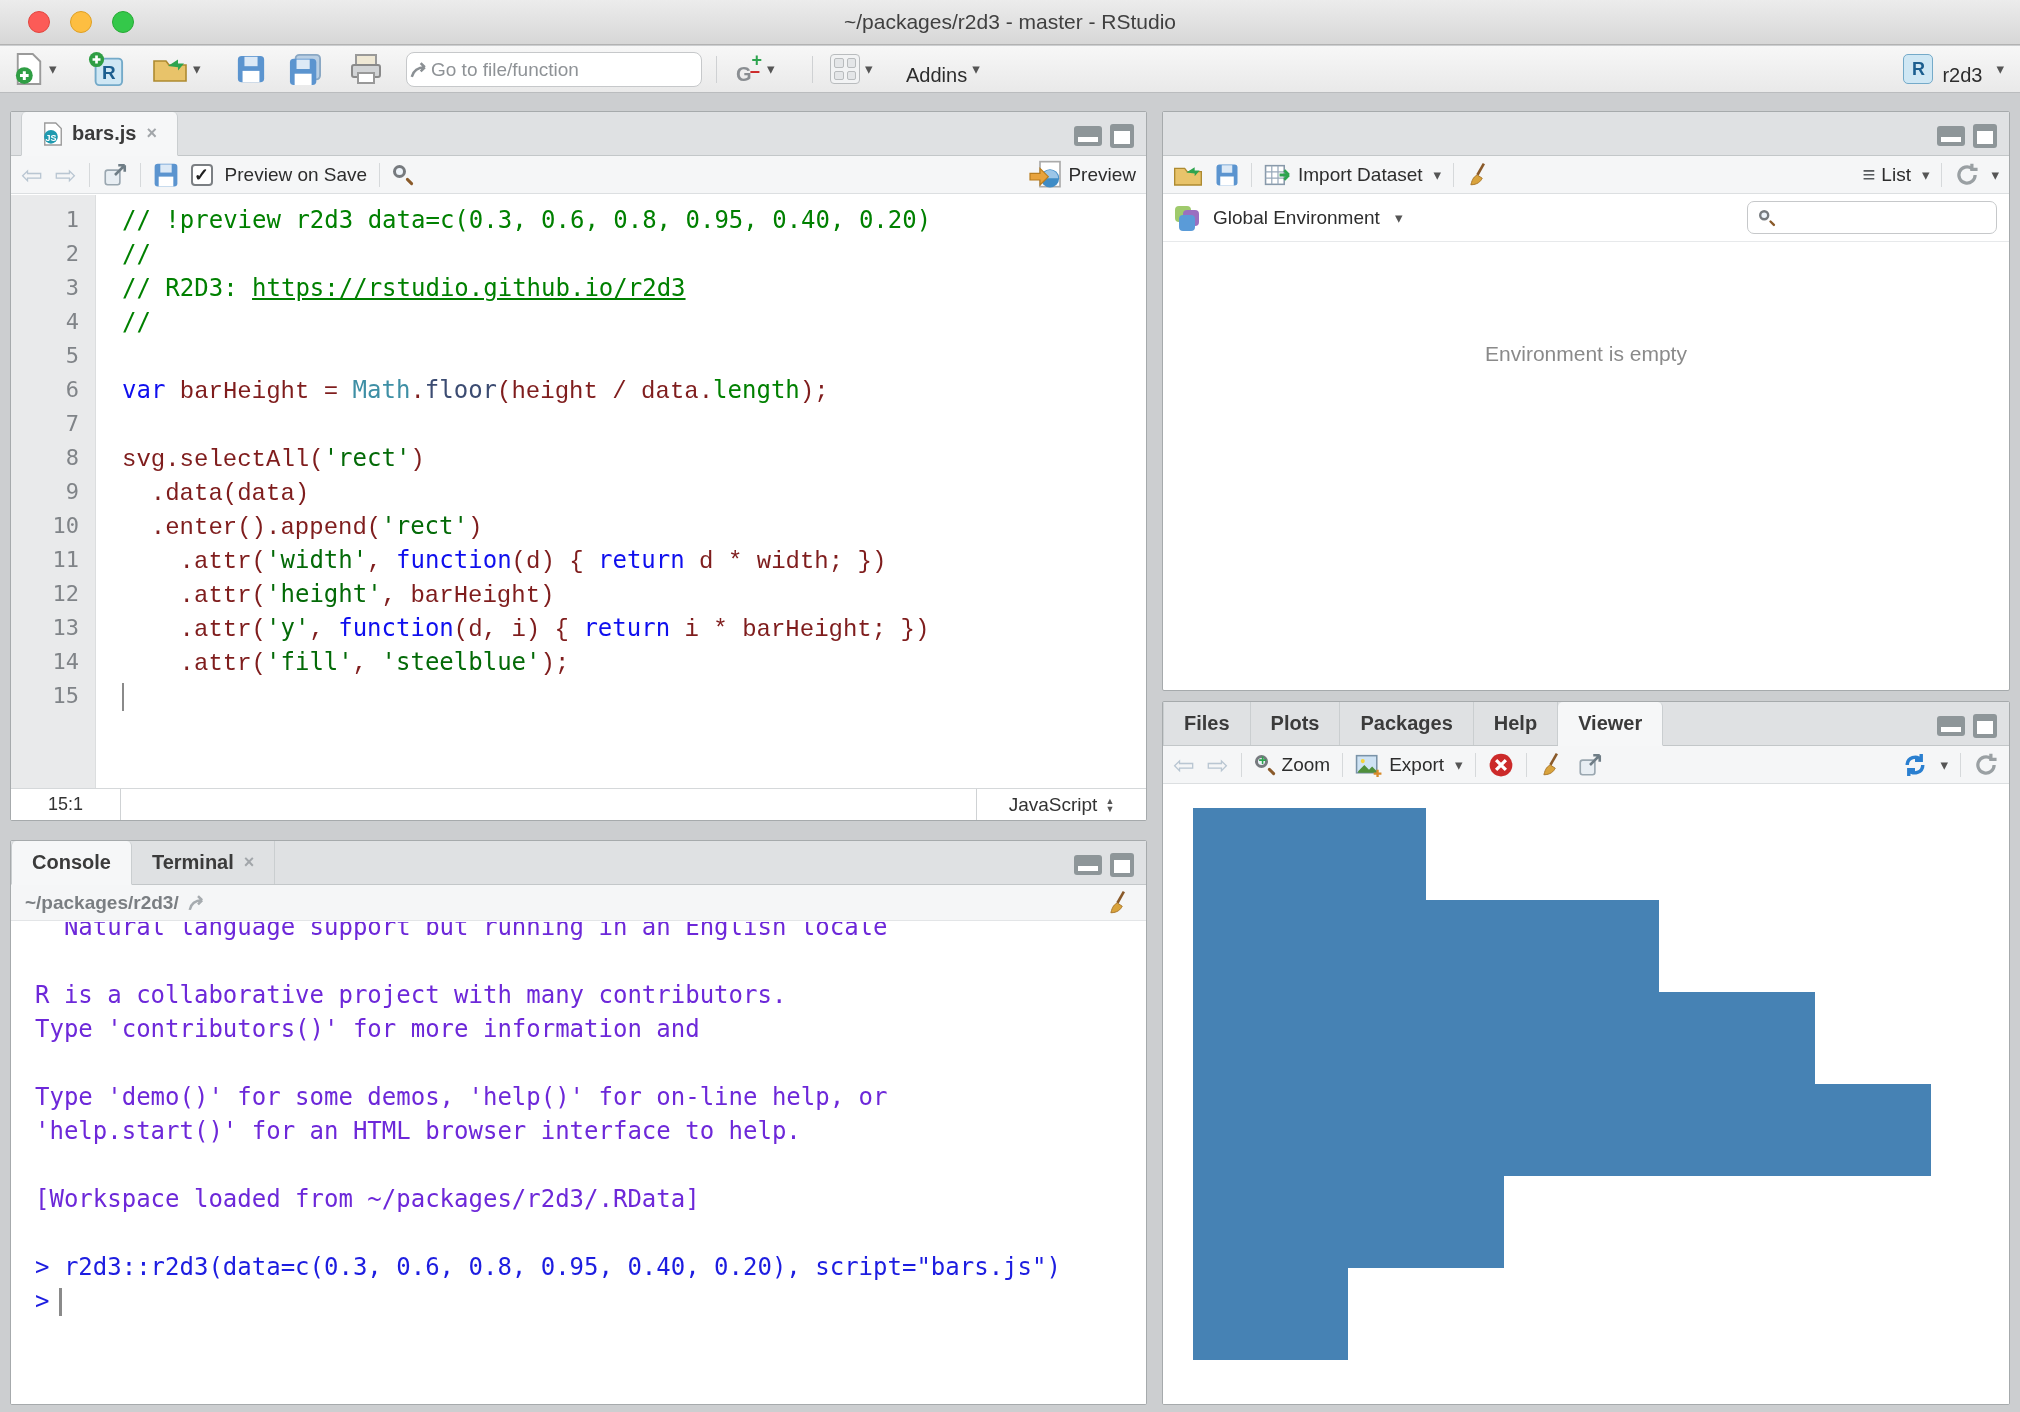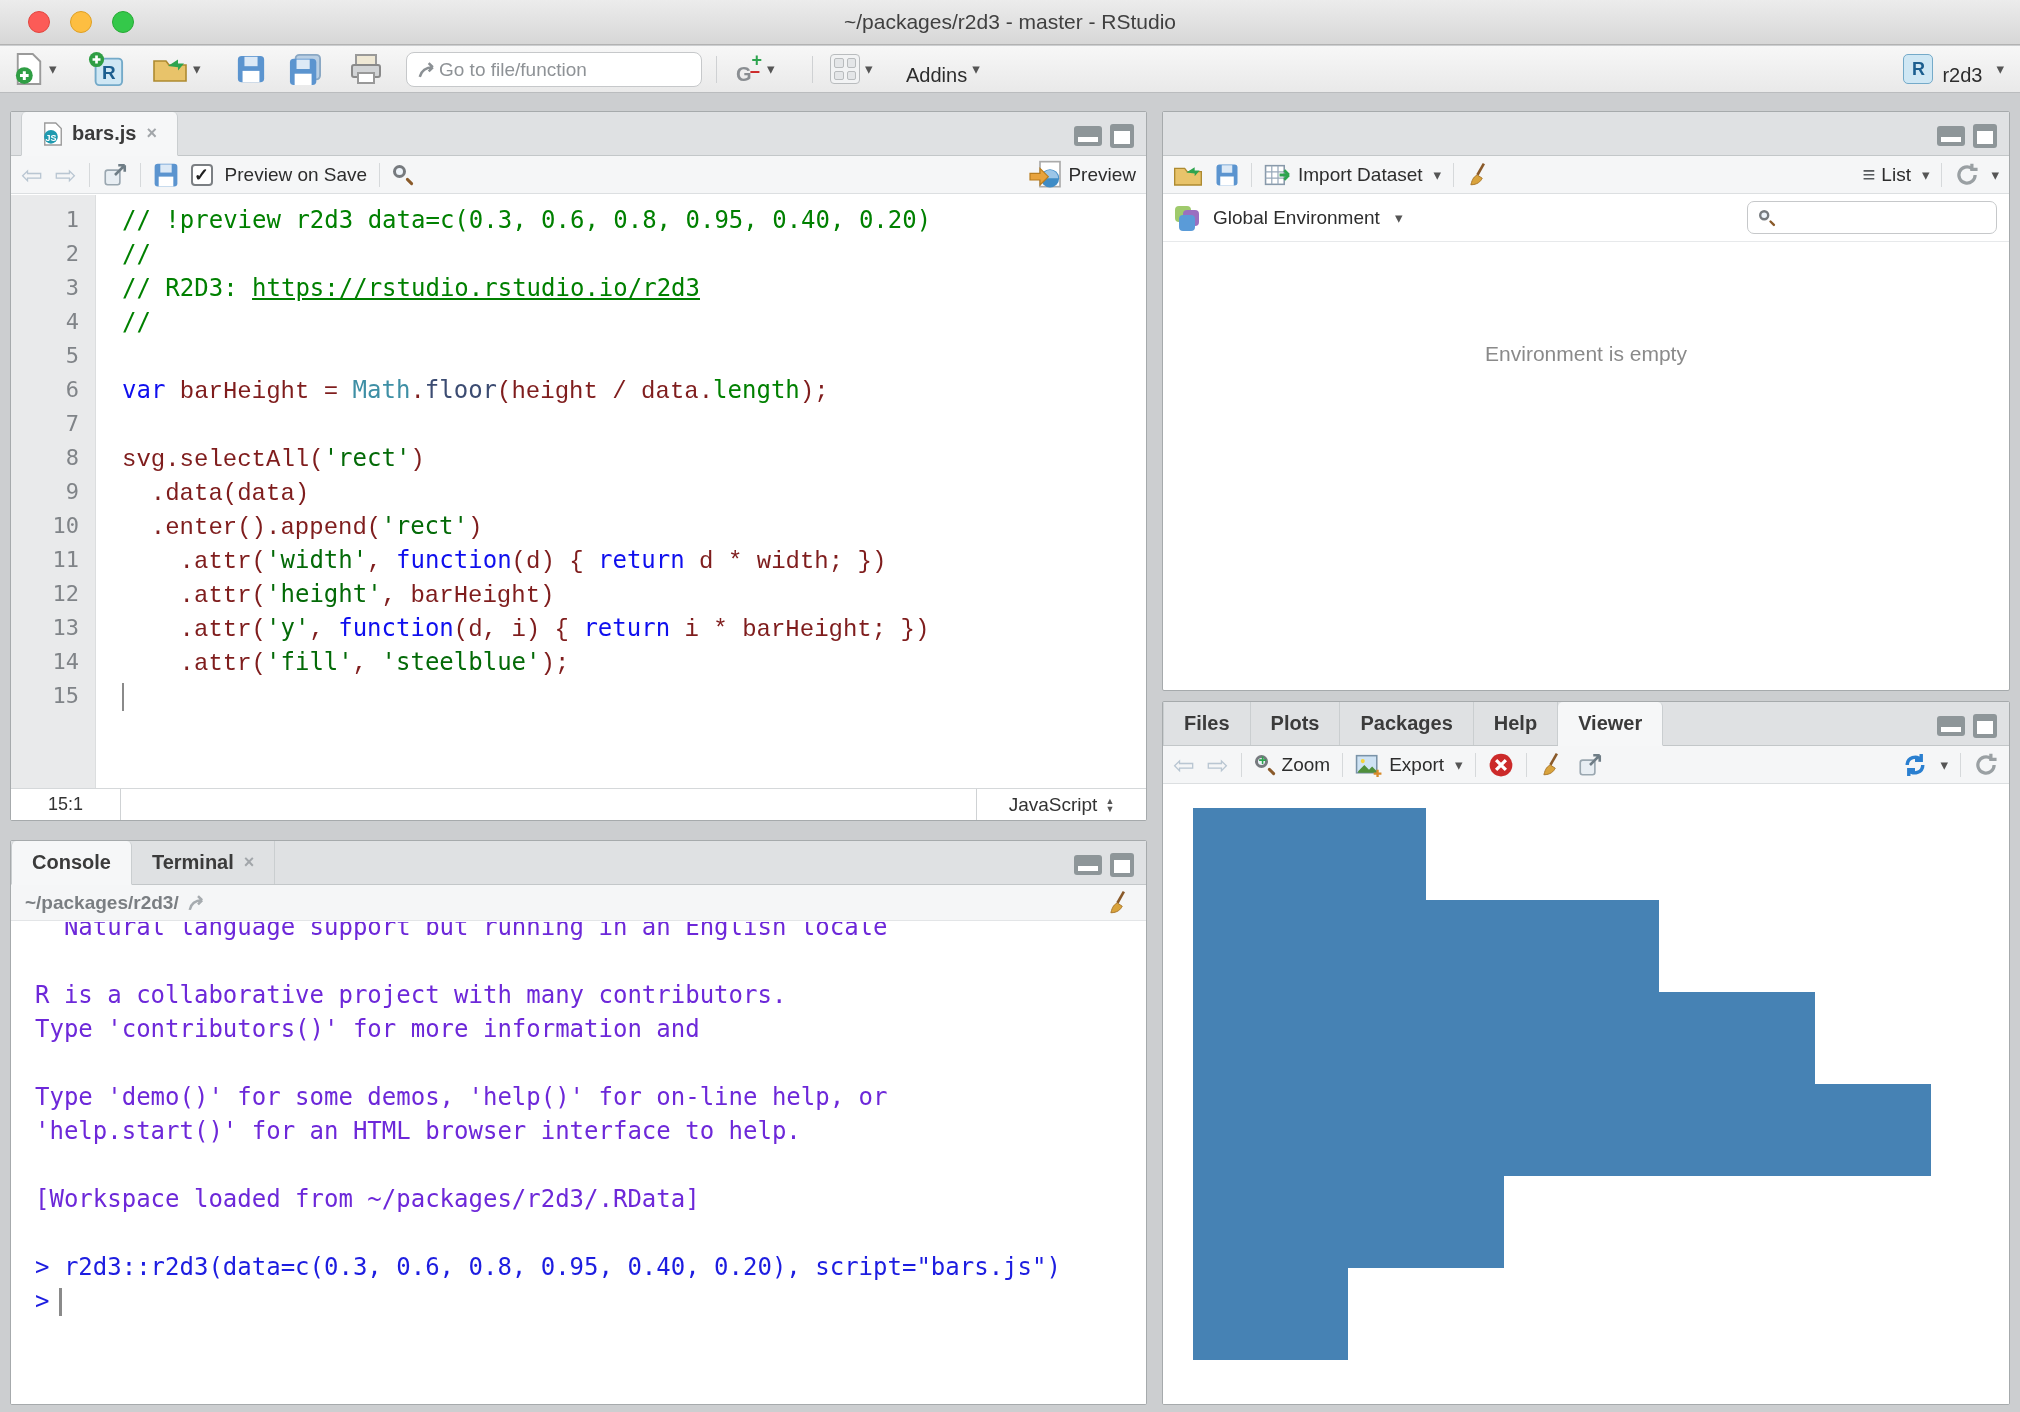--- a/index.html
+++ b/index.html
@@ -17,21 +17,21 @@
   .win-title { position:absolute; top:10px; left:0; right:0; text-align:center;
     font-size:21px; color:#404040; font-weight:500; }
 
   
   .main-toolbar { position:absolute; left:0; top:46px; width:2020px; height:47px;
     background:linear-gradient(#f7f7f7,#e9e9e9); border-bottom:1px solid #babcbe; }
   .mt-item { position:absolute; top:0; height:46px; display:flex; align-items:center; }
   .caret { font-size:15px; color:#555; margin-left:5px; }
   .tb-sep { position:absolute; top:10px; width:1px; height:27px; background:#cfd1d3; }
   .goto-box { position:absolute; left:406px; top:6px; width:296px; height:35px; background:#fff;
-    border:1px solid #c6c8ca; border-radius:8px; display:flex; align-items:center; padding:0 10px; }
+    border:1px solid #c6c8ca; border-radius:8px; display:flex; align-items:center; padding:0 2px; }
   .goto-box input { border:none; outline:none; font-size:19px; color:#444; width:230px;
     font-family:"Liberation Sans",sans-serif; background:transparent; }
   .goto-box input::placeholder { color:#8e9296; }
   .label19 { font-size:20px; color:#2d2d2d;margin-top:12px; }
   .vcs-glyph { position:relative; width:26px; height:30px; }
   .vcs-glyph .p { position:absolute; right:0; top:-4px; color:#2da44e; font-weight:bold; font-size:18px; }
   .vcs-glyph .m { position:absolute; right:2px; top:8px; color:#cc2a2a; font-weight:bold; font-size:18px; }
   .vcs-glyph .g { position:absolute; left:0; bottom:-2px; color:#8a8e92; font-weight:bold; font-size:20px; }
   .grid-icon { width:30px; height:30px; display:grid; grid-template-columns:1fr 1fr; gap:3px;
     border:1px solid #b9bcbe; border-radius:4px; padding:3px; background:#f2f3f4; }
@@ -295,21 +295,21 @@
           <div>10</div>
           <div>11</div>
           <div>12</div>
           <div>13</div>
           <div>14</div>
           <div>15</div>
         </div>
       <div class="code-col" id="code-lines">
           <div class="code-line"><span class="tok-comment">// !preview r2d3 data=c(0.3, 0.6, 0.8, 0.95, 0.40, 0.20)</span></div>
           <div class="code-line"><span class="tok-comment">//</span></div>
-          <div class="code-line"><span class="tok-comment">// R2D3: </span><span class="tok-comment-link">https://rstudio.rstudio.io/r2d3</span></div>
+          <div class="code-line"><span class="tok-comment">// R2D3: </span><span class="tok-comment-link">https://rstudio.github.io/r2d3</span></div>
           <div class="code-line"><span class="tok-comment">//</span></div>
           <div class="code-line"></div>
           <div class="code-line"><span class="tok-keyword">var</span><span class="tok-plain"> barHeight = </span><span class="tok-support-class">Math</span><span class="tok-plain">.</span><span class="tok-support-function">floor</span><span class="tok-plain">(height / data.</span><span class="tok-support-constant">length</span><span class="tok-plain">);</span></div>
           <div class="code-line"></div>
           <div class="code-line"><span class="tok-plain">svg.selectAll(</span><span class="tok-string">'rect'</span><span class="tok-plain">)</span></div>
           <div class="code-line"><span class="tok-plain">  .data(data)</span></div>
           <div class="code-line"><span class="tok-plain">  .enter().append(</span><span class="tok-string">'rect'</span><span class="tok-plain">)</span></div>
           <div class="code-line"><span class="tok-plain">    .attr(</span><span class="tok-string">'width'</span><span class="tok-plain">, </span><span class="tok-keyword">function</span><span class="tok-plain">(d) { </span><span class="tok-keyword">return</span><span class="tok-plain"> d * width; })</span></div>
           <div class="code-line"><span class="tok-plain">    .attr(</span><span class="tok-string">'height'</span><span class="tok-plain">, barHeight)</span></div>
           <div class="code-line"><span class="tok-plain">    .attr(</span><span class="tok-string">'y'</span><span class="tok-plain">, </span><span class="tok-keyword">function</span><span class="tok-plain">(d, i) { </span><span class="tok-keyword">return</span><span class="tok-plain"> i * barHeight; })</span></div>

